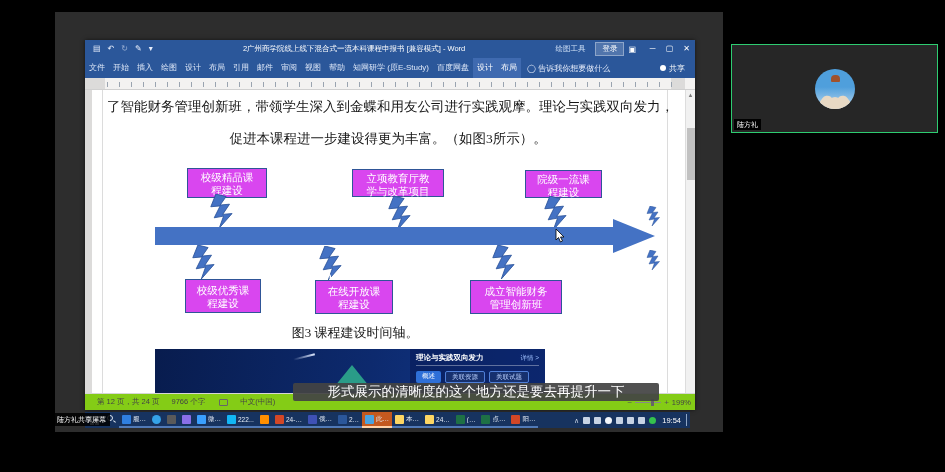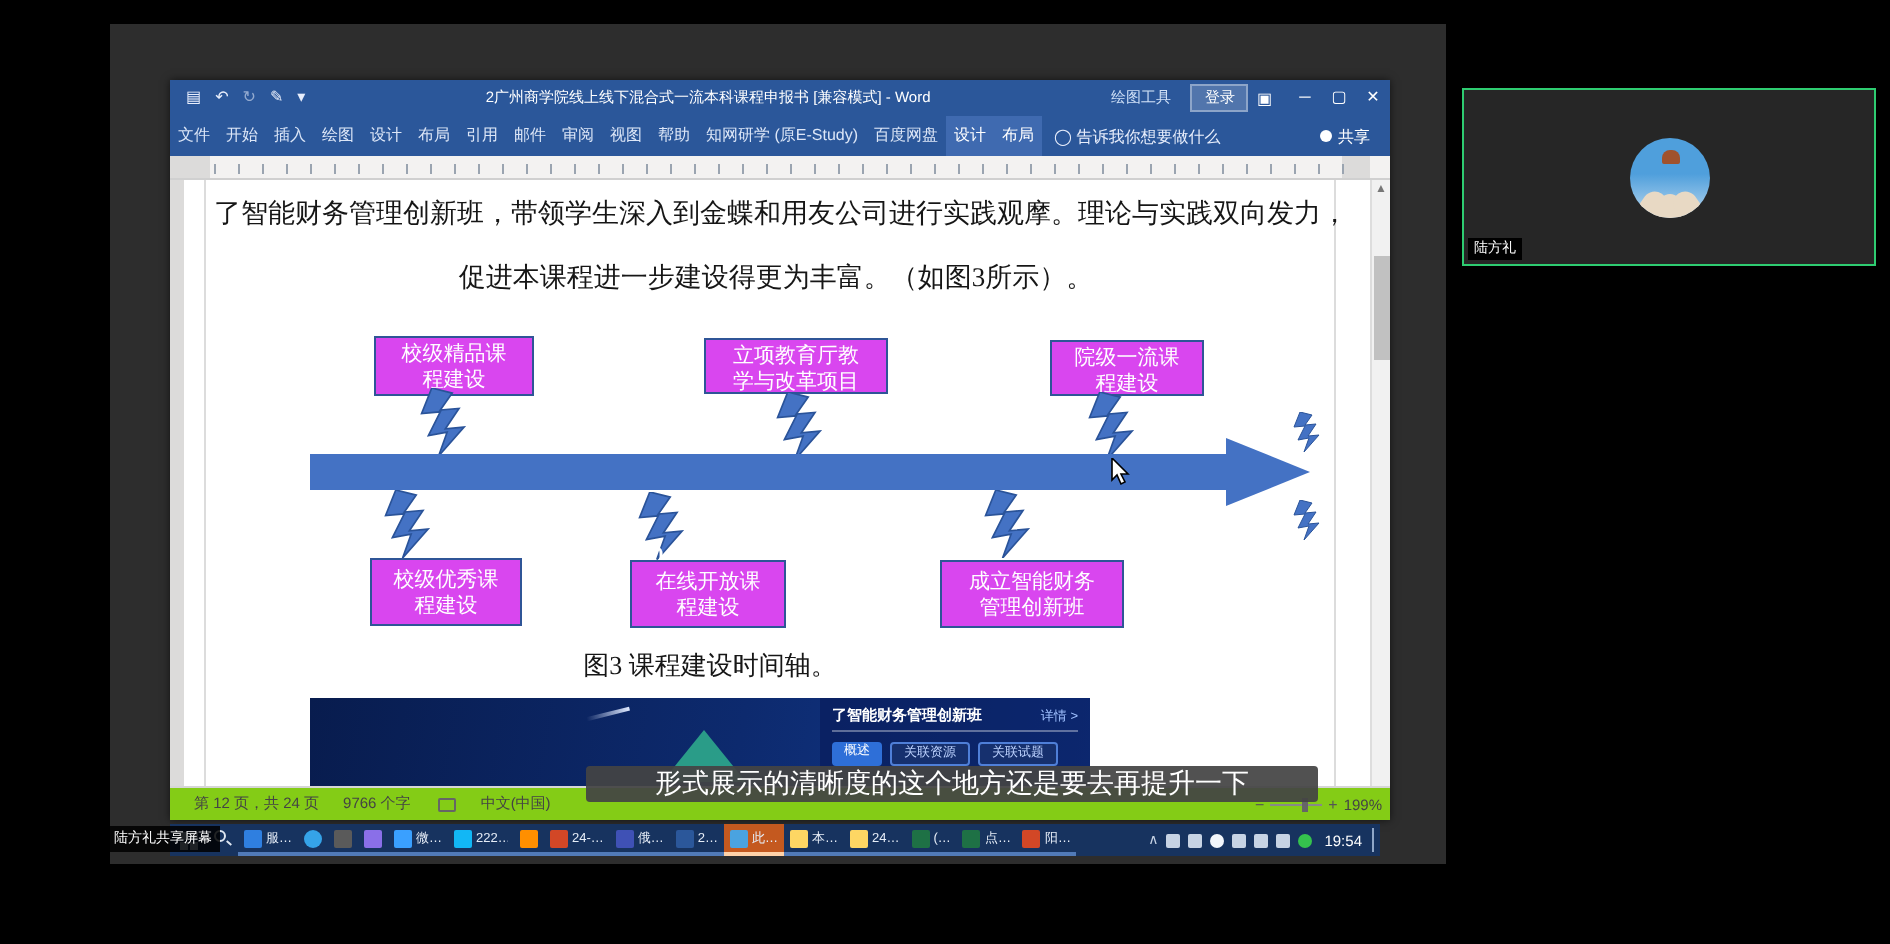--- a/index.html
+++ b/index.html
@@ -244,21 +244,21 @@
           <div data-name="box-line">管理创新班</div>
         </div>
 
         <div class="caption" data-name="figure-caption">图3 课程建设时间轴。</div>
 
         <div id="banner" data-name="embedded-image">
           <div class="streak" data-name="shooting-star"></div>
           <div class="pyramid" data-name="pyramid-graphic"></div>
           <div class="bpanel" data-name="banner-panel">
             <div class="rowt">
-              <span class="btitle" data-name="banner-title">了智能财务管理创新班</span>
+              <span class="btitle" data-name="banner-title">理论与实践双向发力</span>
               <span class="bmore" data-name="banner-more-link">详情 &gt;</span>
             </div>
             <div class="btabs">
               <span class="bpill solid" data-name="banner-tab-overview">概述</span>
               <span class="bpill ghost" data-name="banner-tab-resources">关联资源</span>
               <span class="bpill ghost" data-name="banner-tab-questions">关联试题</span>
             </div>
           </div>
         </div>
 

